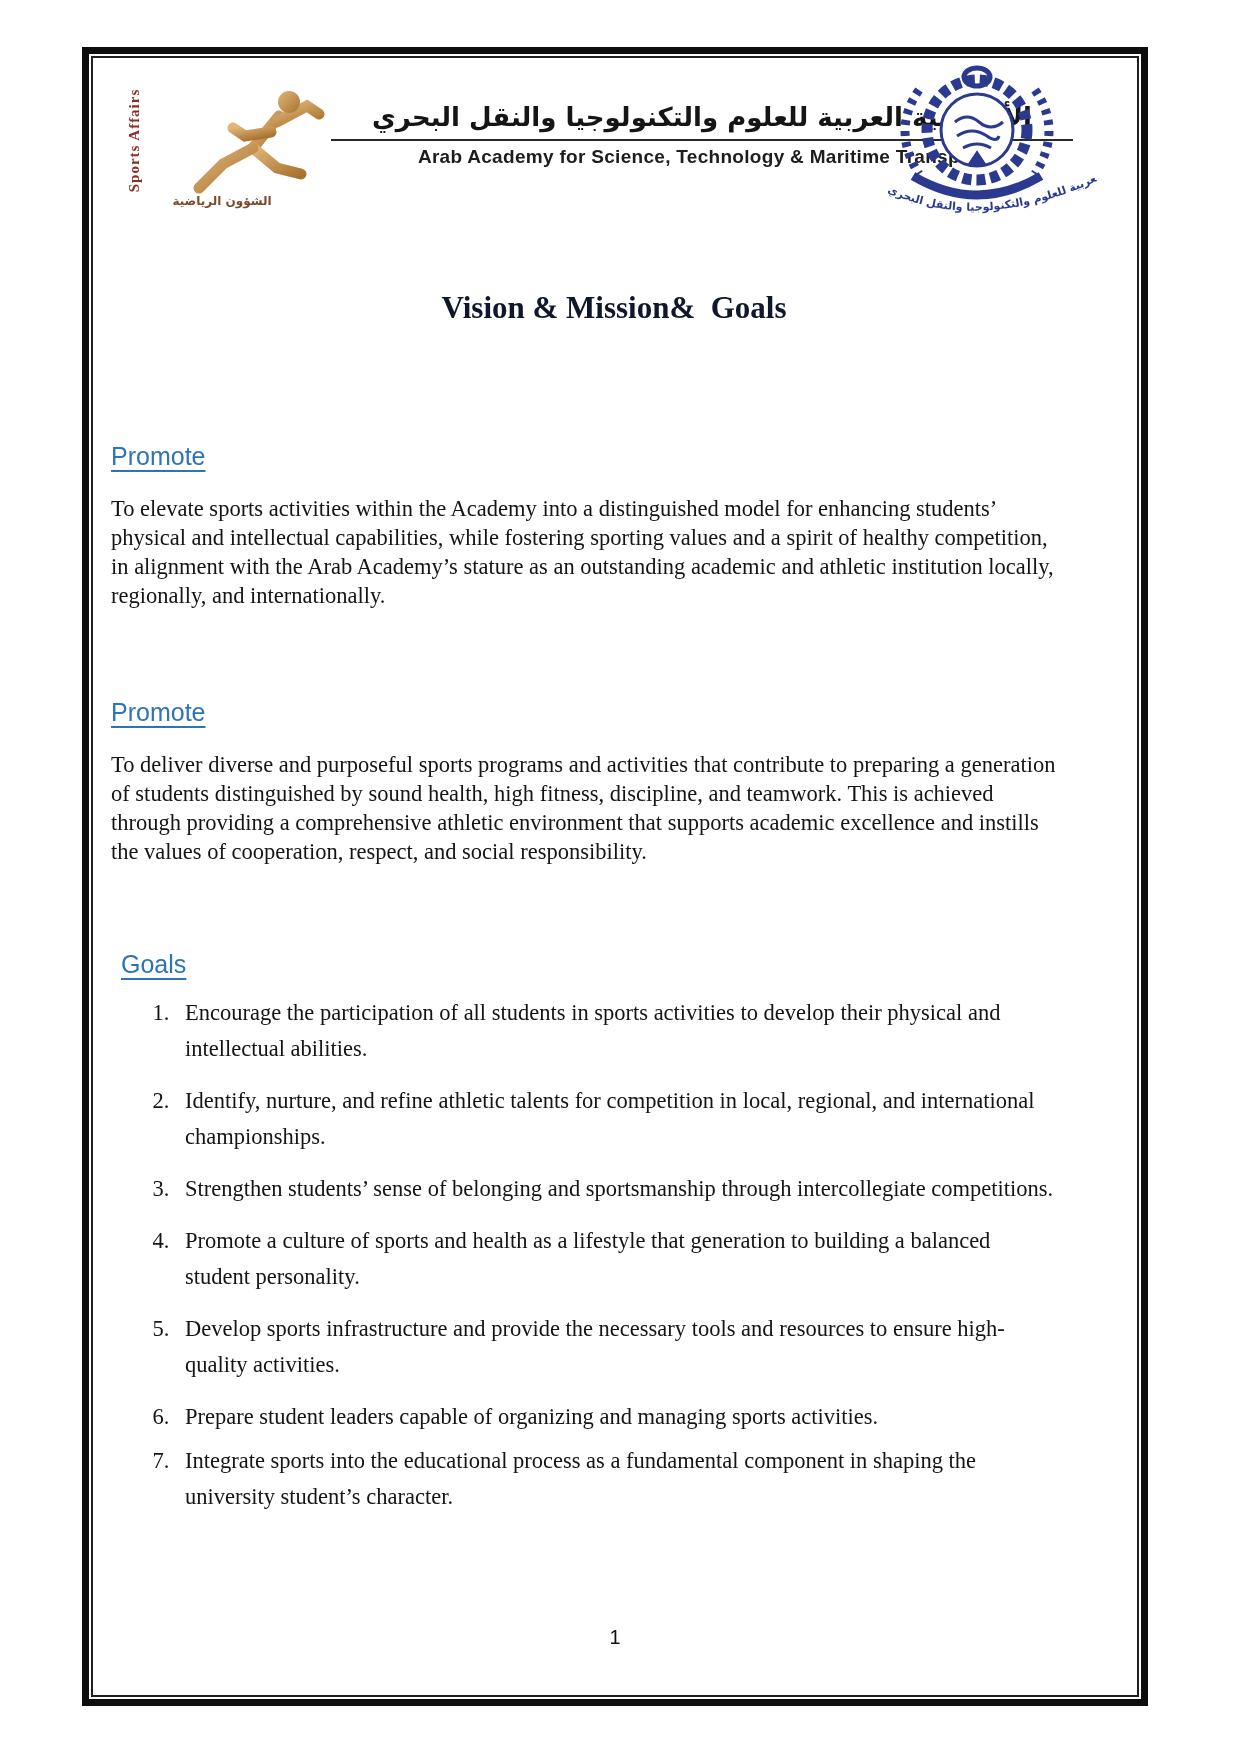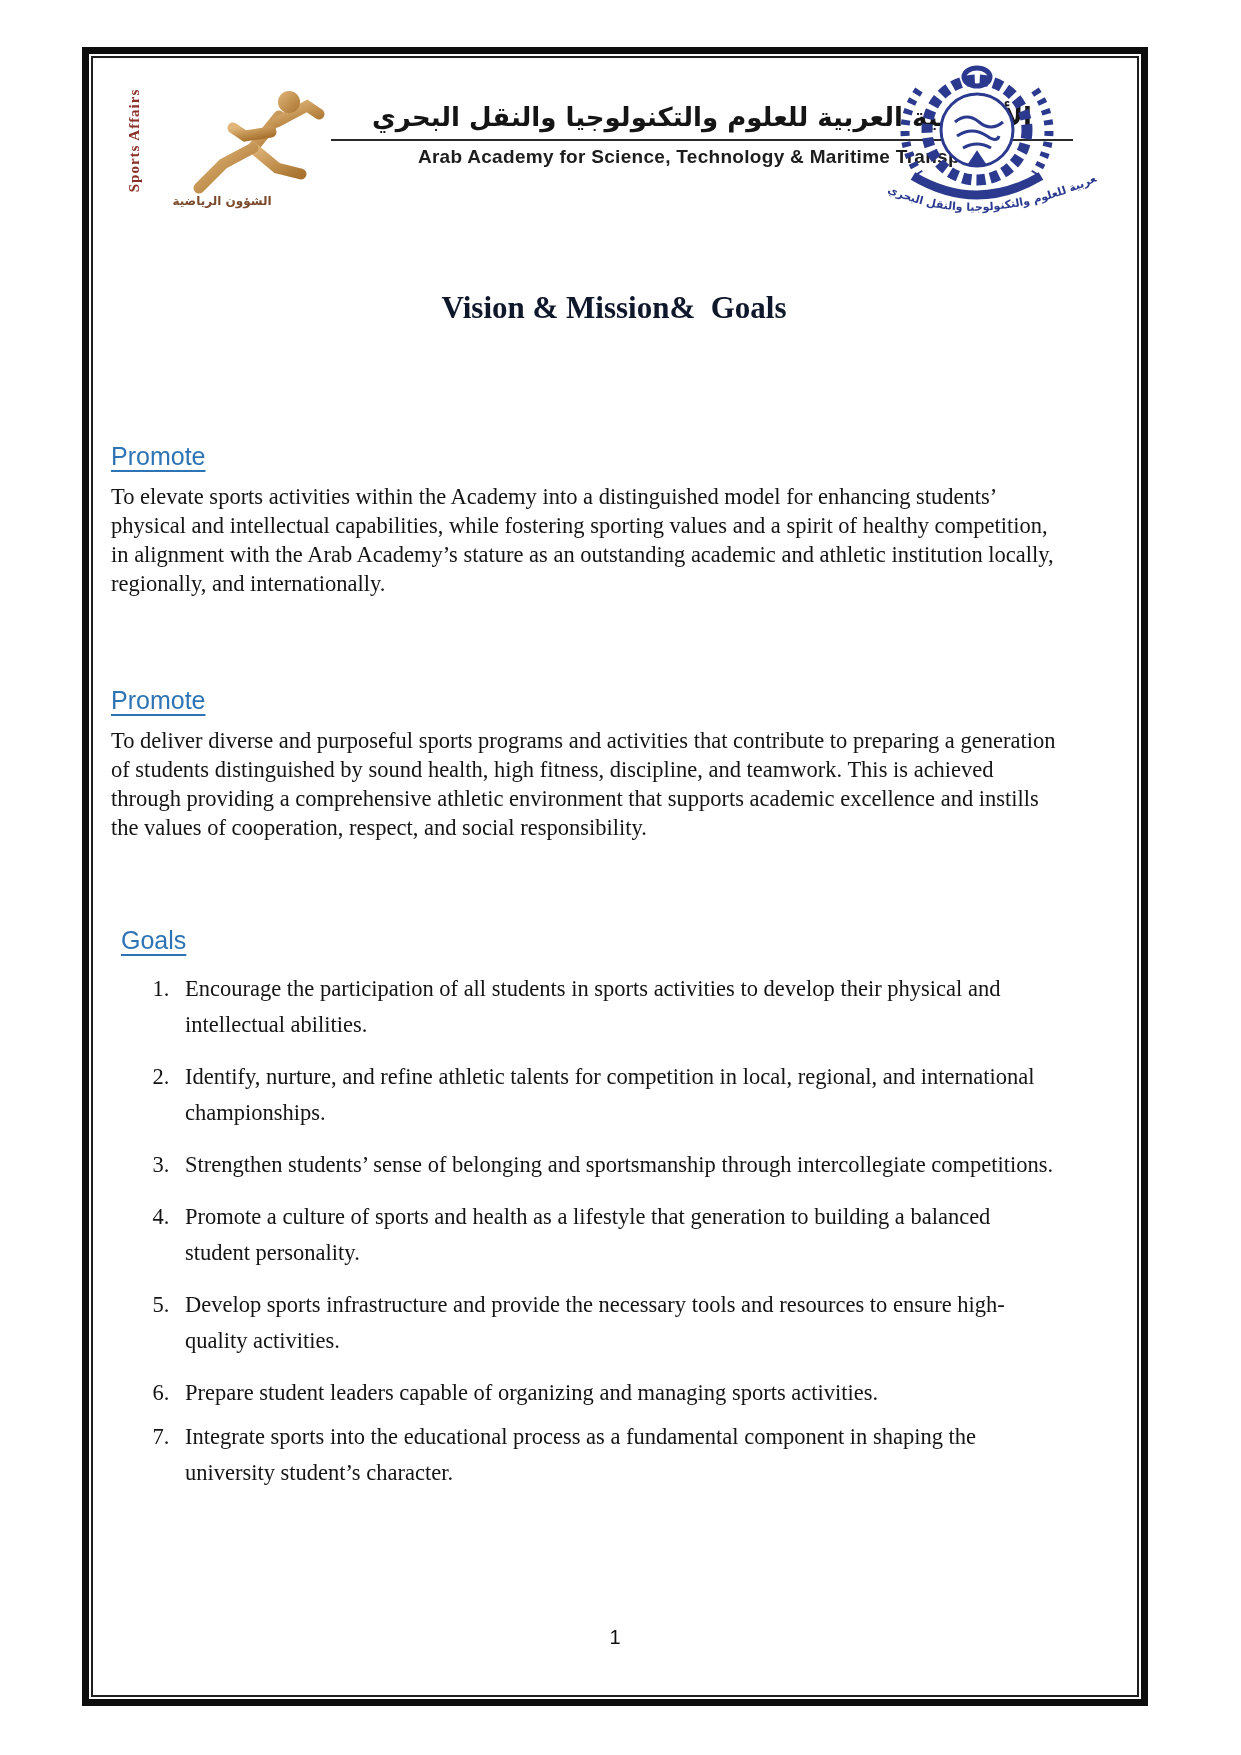--- a/index.html
+++ b/index.html
@@ -83,21 +83,21 @@
     font-weight: normal;
     font-size: 25px; color: #2e74b5;
     text-decoration: underline;
     text-underline-offset: 5px;
   }
   .h-vision  { margin-top: 116px; margin-left: 2px; }
   .h-mission { margin-top: 88px;  margin-left: 2px; }
   .h-goals   { margin-top: 84px;  margin-left: 12px; }
 
   .body-par {
-    margin-top: 11px; margin-left: 2px;
+    margin-top: 23px; margin-left: 2px;
     width: 950px;
     font-size: 22.5px; line-height: 29px;
     color: #141414;
     text-align: left;
   }
 
   ol.goals-list {
     margin-top: 16px;
     margin-left: 38px;
     width: 912px;

